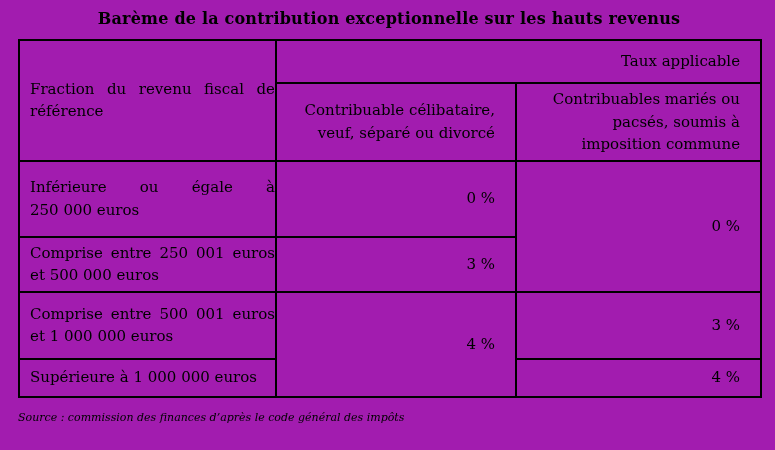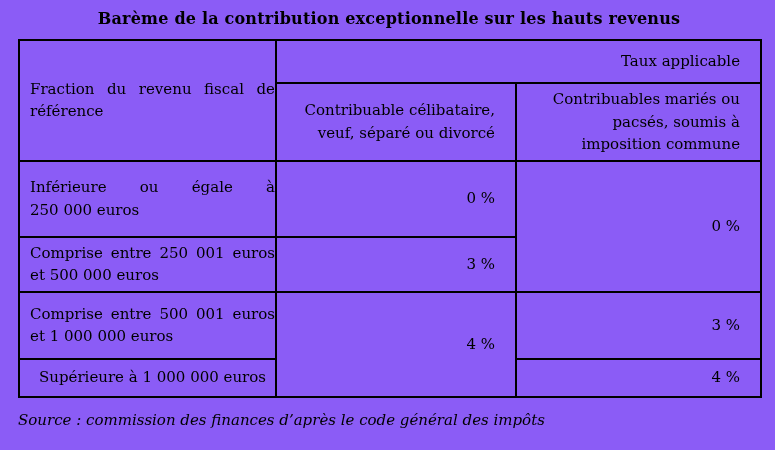--- a/index.html
+++ b/index.html
@@ -1,20 +1,20 @@
 <!DOCTYPE html>
 <html><head>
 <meta charset="utf-8">
 <style>
   html, body { margin: 0; padding: 0; background: #ffffff; }
   .page {
     position: relative;
     width: 775px;
     height: 450px;
-    background: #8b5cf6;
+    background: #a21caf;
     color: #000000;
     font-family: "DejaVu Serif", "Liberation Serif", serif;
     overflow: hidden;
   }
   .title {
     margin: 0 0 0 18px;
     padding-top: 9px;
     width: 742px;
     text-align: center;
     font-size: 16px;
@@ -38,31 +38,31 @@
     overflow: hidden;
   }
   .label-cell {
     text-align: justify;
     padding: 4px 0 4px 10px;
   }
   .center-cell {
     text-align: right;
     padding: 4px 20px;
   }
-  .oneline { white-space: nowrap; text-align: center; }
+  .oneline { white-space: nowrap; text-align: left; }
   tr.r-group { height: 43px; }
   tr.r-cols  { height: 74px; }
   tr.r1      { height: 76px; }
   tr.r2      { height: 49px; }
   tr.r3      { height: 67px; }
   tr.r4      { height: 38px; }
   .source {
     margin: 13px 0 0 18px;
     font-style: italic;
-    font-size: 15px;
+    font-size: 11px;
   }
 </style>
 </head>
 <body>
 
 <div class="page">
 
   <div class="title">Barème de la contribution exceptionnelle sur les hauts revenus</div>
 
   <table class="bareme">

